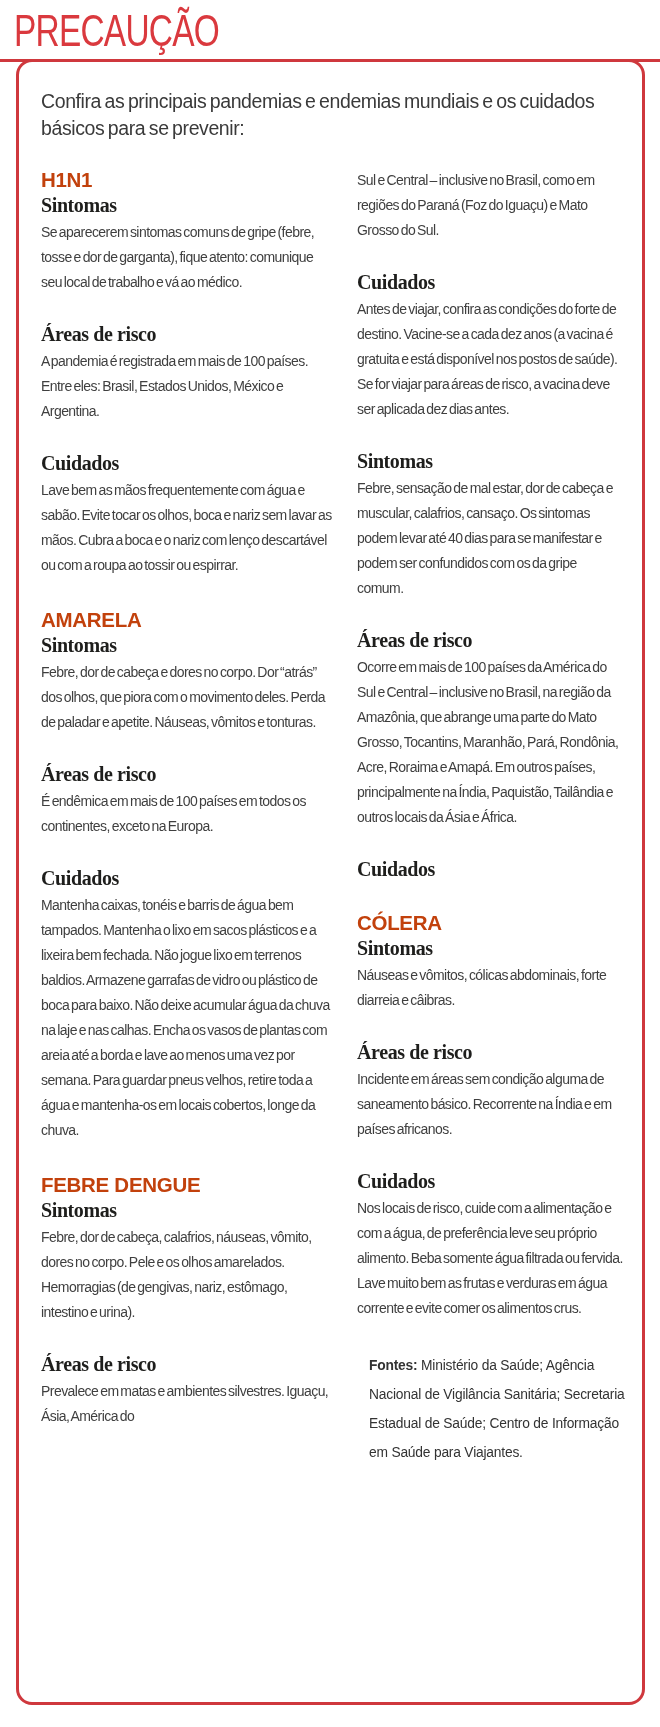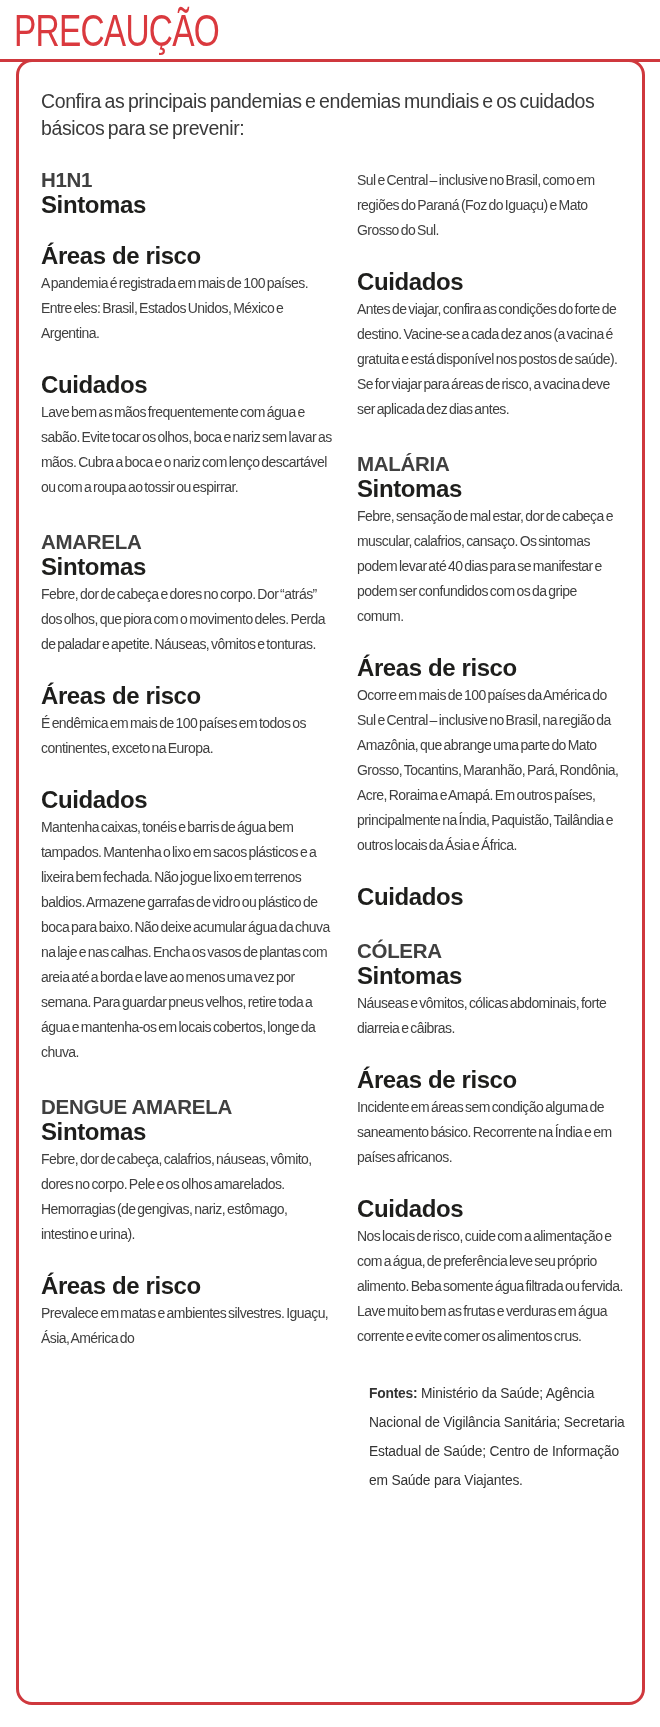--- a/index.html
+++ b/index.html
@@ -48,31 +48,32 @@
   }
   .col{box-sizing:border-box;}
   .col-left{width:298px;margin-right:24px;}
   .col-right{width:267px;}
   section.disease{margin:0;}
   .disease-name{
     margin:30px 0 0 0;
     font-size:20.5px;
     line-height:24px;
     font-weight:bold;
-    color:#404040;
+    color:#c2410c;
     letter-spacing:-0.3px;
   }
   section.disease:first-child .disease-name{margin-top:0;}
   .block-heading{
     margin:27px 0 3px 0;
-    font-size:24px;
+    font-size:20px;
     line-height:24px;
     font-weight:bold;
     color:#1e1e1c;
     letter-spacing:-0.4px;
+    font-family:Liberation Serif, serif;
   }
   .disease-name + .block-heading{margin-top:1px;}
   .block-text{
     margin:0;
     font-size:14px;
     line-height:25px;
     color:#3f3f3f;
     letter-spacing:-0.55px;
     word-spacing:-1.5px;
   }
@@ -93,52 +94,52 @@
 <div class="header-rule"></div>
 
 <div class="panel">
   <p class="intro">Confira as principais pandemias e endemias mundiais e os cuidados básicos para se prevenir:</p>
   <div class="cols">
     <div class="col col-left">
       <div class="sections" id="col-left">
           <section class="disease">
             <h2 class="disease-name">H1N1</h2>
             <h3 class="block-heading">Sintomas</h3>
+            <p class="block-text">Se aparecerem sintomas comuns de gripe (febre, tosse e dor de garganta), fique atento: comunique seu local de trabalho e vá ao médico.</p>
             <h3 class="block-heading">Áreas de risco</h3>
             <p class="block-text">A pandemia é registrada em mais de 100 países. Entre eles: Brasil, Estados Unidos, México e Argentina.</p>
             <h3 class="block-heading">Cuidados</h3>
             <p class="block-text">Lave bem as mãos frequentemente com água e sabão. Evite tocar os olhos, boca e nariz sem lavar as mãos. Cubra a boca e o nariz com lenço descartável ou com a roupa ao tossir ou espirrar.</p>
           </section>
           <section class="disease">
             <h2 class="disease-name">AMARELA</h2>
             <h3 class="block-heading">Sintomas</h3>
             <p class="block-text">Febre, dor de cabeça e dores no corpo. Dor “atrás” dos olhos, que piora com o movimento deles. Perda de paladar e apetite. Náuseas, vômitos e tonturas.</p>
             <h3 class="block-heading">Áreas de risco</h3>
             <p class="block-text">É endêmica em mais de 100 países em todos os continentes, exceto na Europa.</p>
             <h3 class="block-heading">Cuidados</h3>
             <p class="block-text">Mantenha caixas, tonéis e barris de água bem tampados. Mantenha o lixo em sacos plásticos e a lixeira bem fechada. Não jogue lixo em terrenos baldios. Armazene garrafas de vidro ou plástico de boca para baixo. Não deixe acumular água da chuva na laje e nas calhas. Encha os vasos de plantas com areia até a borda e lave ao menos uma vez por semana. Para guardar pneus velhos, retire toda a água e mantenha-os em locais cobertos, longe da chuva.</p>
           </section>
           <section class="disease">
-            <h2 class="disease-name">DENGUE AMARELA</h2>
+            <h2 class="disease-name">FEBRE DENGUE</h2>
             <h3 class="block-heading">Sintomas</h3>
             <p class="block-text">Febre, dor de cabeça, calafrios, náuseas, vômito, dores no corpo. Pele e os olhos amarelados. Hemorragias (de gengivas, nariz, estômago, intestino e urina).</p>
             <h3 class="block-heading">Áreas de risco</h3>
             <p class="block-text">Prevalece em matas e ambientes silvestres. Iguaçu, Ásia, América do</p>
           </section>
         </div>
     </div>
     <div class="col col-right">
       <div class="sections" id="col-right">
           <section class="disease">
             <p class="block-text">Sul e Central – inclusive no Brasil, como em regiões do Paraná (Foz do Iguaçu) e Mato Grosso do Sul.</p>
             <h3 class="block-heading">Cuidados</h3>
             <p class="block-text">Antes de viajar, confira as condições do forte de destino. Vacine-se a cada dez anos (a vacina é gratuita e está disponível nos postos de saúde). Se for viajar para áreas de risco, a vacina deve ser aplicada dez dias antes.</p>
           </section>
           <section class="disease">
-            <h2 class="disease-name">MALÁRIA</h2>
             <h3 class="block-heading">Sintomas</h3>
             <p class="block-text">Febre, sensação de mal estar, dor de cabeça e muscular, calafrios, cansaço. Os sintomas podem levar até 40 dias para se manifestar e podem ser confundidos com os da gripe comum.</p>
             <h3 class="block-heading">Áreas de risco</h3>
             <p class="block-text">Ocorre em mais de 100 países da América do Sul e Central – inclusive no Brasil, na região da Amazônia, que abrange uma parte do Mato Grosso, Tocantins, Maranhão, Pará, Rondônia, Acre, Roraima e Amapá. Em outros países, principalmente na Índia, Paquistão, Tailândia e outros locais da Ásia e África.</p>
             <h3 class="block-heading">Cuidados</h3>
           </section>
           <section class="disease">
             <h2 class="disease-name">CÓLERA</h2>
             <h3 class="block-heading">Sintomas</h3>
             <p class="block-text">Náuseas e vômitos, cólicas abdominais, forte diarreia e câibras.</p>

